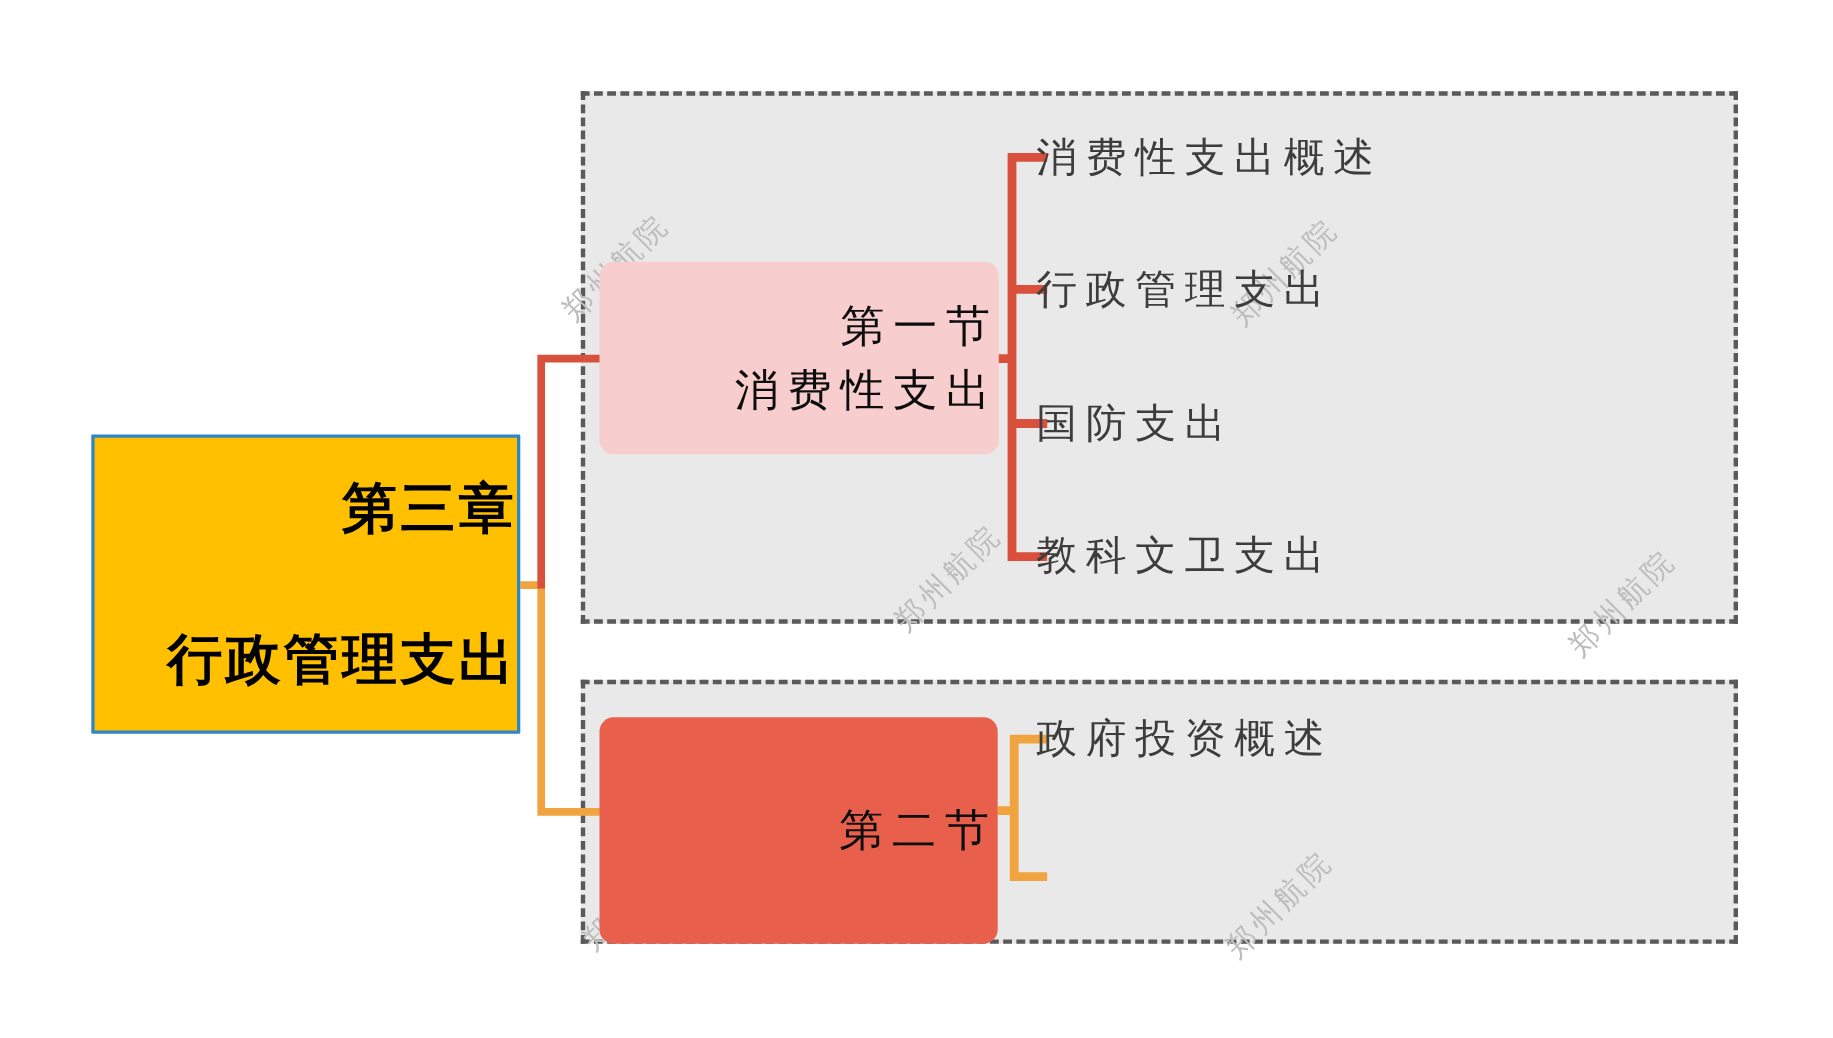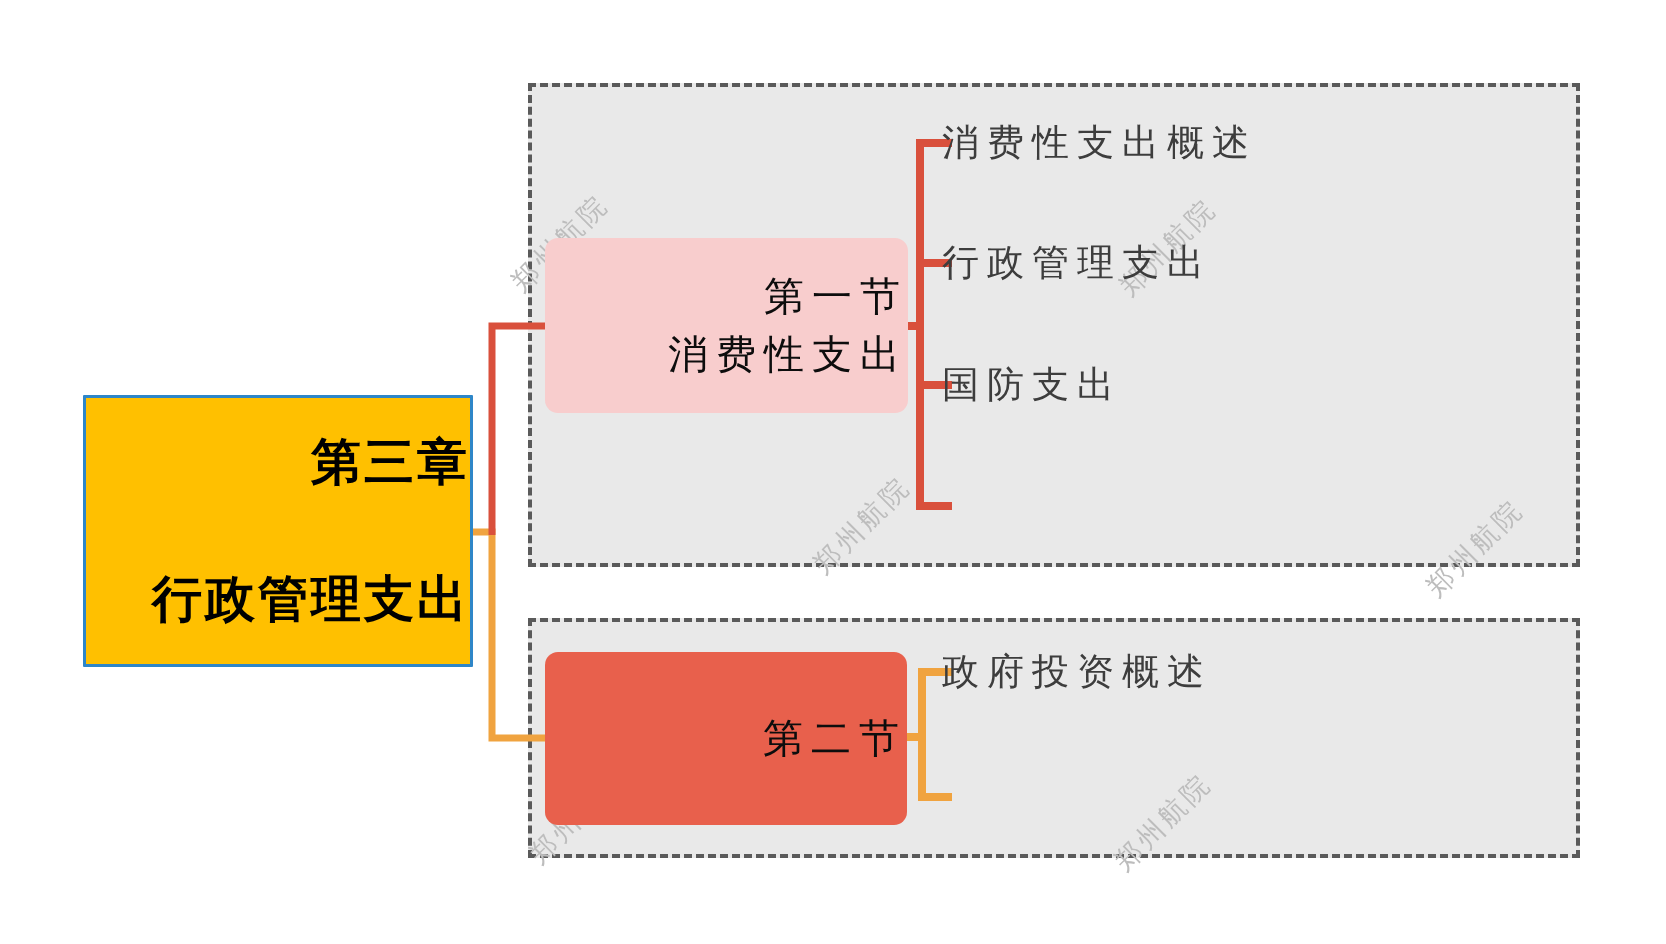--- a/index.html
+++ b/index.html
@@ -57,21 +57,21 @@
   }
   .node-section {
     font-family: "Liberation Serif", serif;
     color: #0d0d0d;
     font-size: 40px;
     letter-spacing: 8px;
     line-height: 58px;
     border-radius: 13px;
   }
   .node-sec1 { left: 545px; top: 238px; width: 363px; height: 175px; background: #f8cdcd; }
-  .node-sec2 { left: 545px; top: 652px; width: 362px; height: 173px; background: #e8604c; }
+  .node-sec2 { left: 545px; top: 652px; width: 362px; height: 206px; background: #e8604c; }
 
   
   .leaf {
     position: absolute;
     left: 942px;
     transform: translateY(-50%);
     font-family: "Liberation Serif", serif;
     font-size: 37px;
     letter-spacing: 8px;
     color: #3d3d3d;
@@ -126,16 +126,17 @@
     <span>消费性支出</span>
   </div>
 
   <div class="node node-section node-sec2">
     <span>第二节</span>
   </div>
 
   <div class="leaf" style="top:143px;">消费性支出概述</div>
   <div class="leaf" style="top:263px;">行政管理支出</div>
   <div class="leaf" style="top:385px;">国防支出</div>
+  <div class="leaf" style="top:505px;">教科文卫支出</div>
 
   <div class="leaf" style="top:672px;">政府投资概述</div>
 
 </div>
 
 </body></html>

